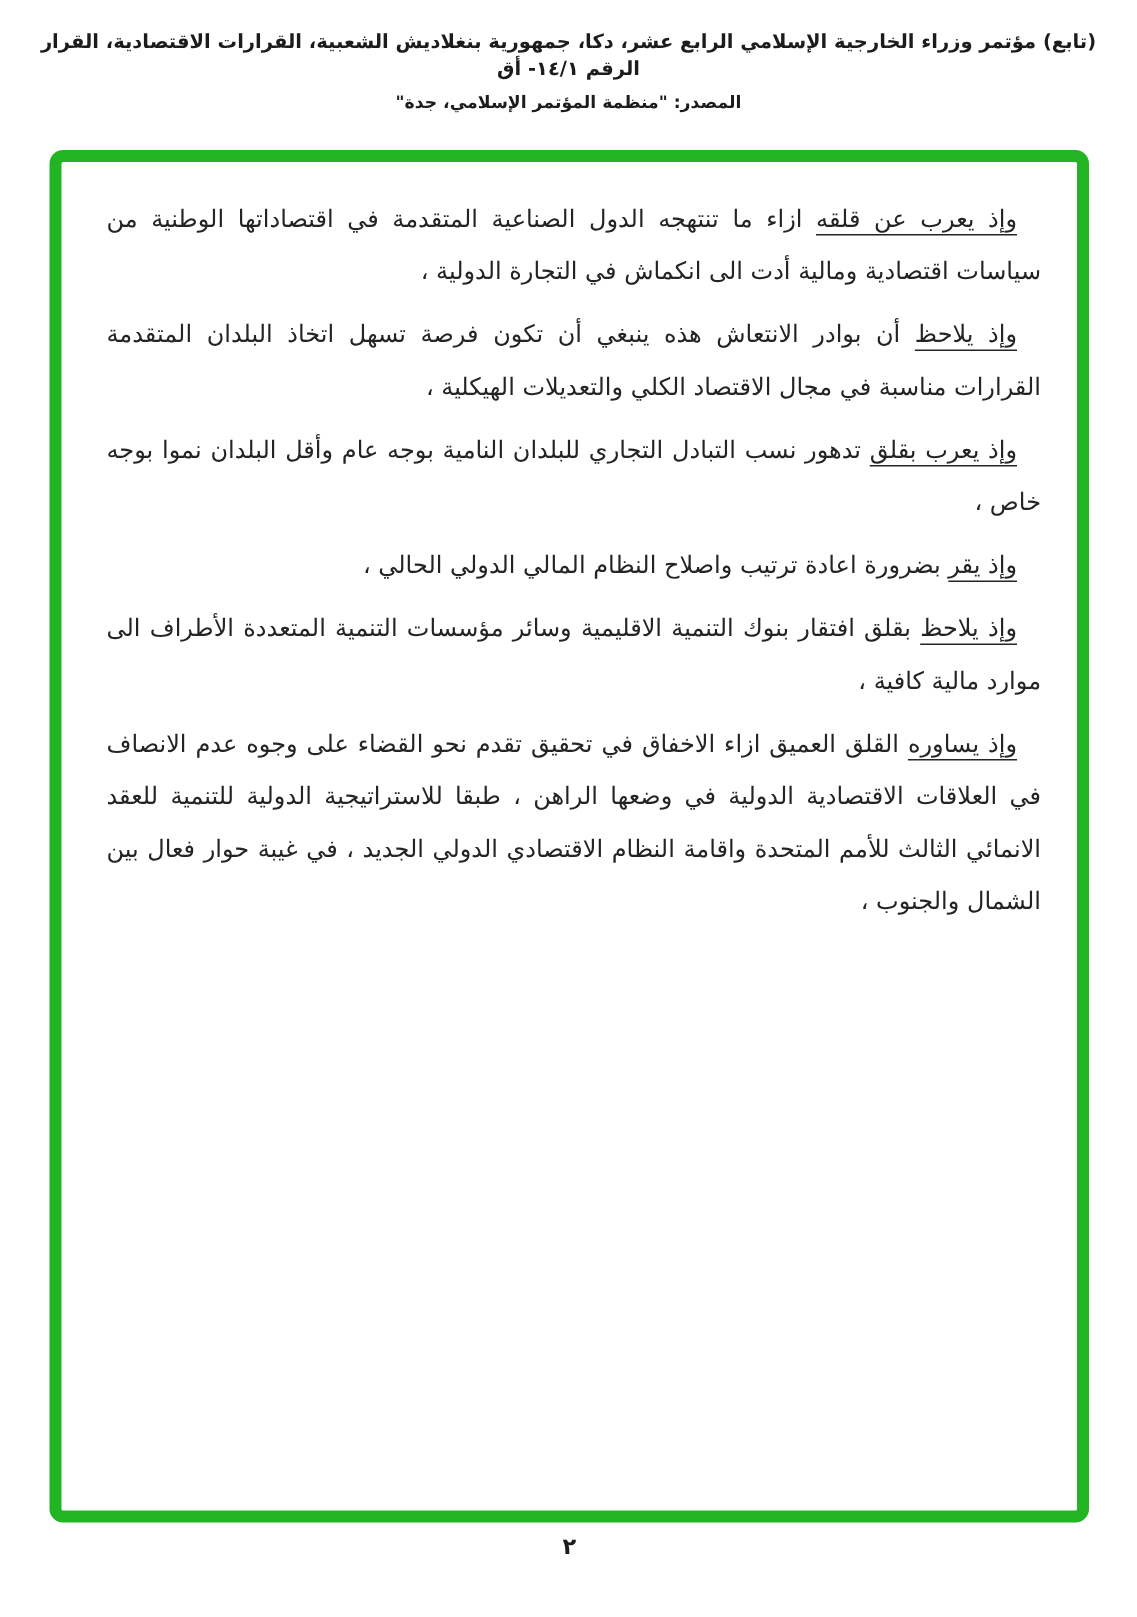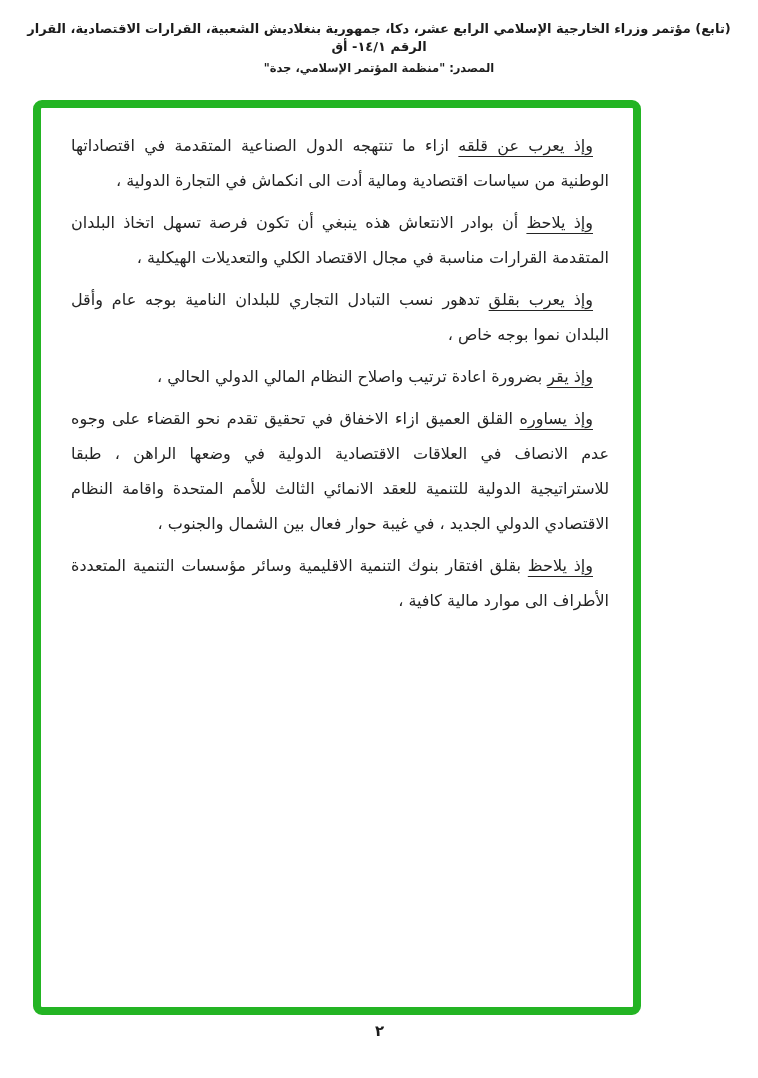--- a/index.html
+++ b/index.html
@@ -24,21 +24,21 @@
     letter-spacing:0;
   }
   .header-line2{
     font-weight:bold;
     font-size:11.5px;
     margin-top:5px;
   }
   .frame{
     position:absolute;
     left:33px;top:100px;
-    width:608px;height:915px;
+    width:693px;height:915px;
     box-sizing:border-box;
     border:8px solid #23b423;
     border-radius:9px;
     background:#ffffff;
   }
   .content{
     position:absolute;
     top:20px;right:24px;left:30px;bottom:14px;
     direction:rtl;
     text-align:justify;
@@ -72,18 +72,18 @@
   <div class="header-line1">(تابع) مؤتمر وزراء الخارجية الإسلامي الرابع عشر، دكا، جمهورية بنغلاديش الشعبية، القرارات الاقتصادية، القرار الرقم ١٤/١- أق</div>
   <div class="header-line2">المصدر: "منظمة المؤتمر الإسلامي، جدة"</div>
 </div>
 
 <div class="frame" style="border-color: rgb(35, 180, 35);">
   <div class="content" style="color: rgb(36, 36, 36);">
     <p><span class="lead">وإذ يعرب عن قلقه</span><span> ازاء ما تنتهجه الدول الصناعية المتقدمة في اقتصاداتها الوطنية من سياسات اقتصادية ومالية أدت الى انكماش في التجارة الدولية ،</span></p>
     <p><span class="lead">وإذ يلاحظ</span><span> أن بوادر الانتعاش هذه ينبغي أن تكون فرصة تسهل اتخاذ البلدان المتقدمة القرارات مناسبة في مجال الاقتصاد الكلي والتعديلات الهيكلية ،</span></p>
     <p><span class="lead">وإذ يعرب بقلق</span><span> تدهور نسب التبادل التجاري للبلدان النامية بوجه عام وأقل البلدان نموا بوجه خاص ،</span></p>
     <p><span class="lead">وإذ يقر</span><span> بضرورة اعادة ترتيب واصلاح النظام المالي الدولي الحالي ،</span></p>
+    <p><span class="lead">وإذ يلاحظ</span><span> بقلق افتقار بنوك التنمية الاقليمية وسائر مؤسسات التنمية المتعددة الأطراف الى موارد مالية كافية ،</span></p>
     <p><span class="lead">وإذ يساوره</span><span> القلق العميق ازاء الاخفاق في تحقيق تقدم نحو القضاء على وجوه عدم الانصاف في العلاقات الاقتصادية الدولية في وضعها الراهن ، طبقا للاستراتيجية الدولية للتنمية للعقد الانمائي الثالث للأمم المتحدة واقامة النظام الاقتصادي الدولي الجديد ، في غيبة حوار فعال بين الشمال والجنوب ،</span></p>
-    <p><span class="lead">وإذ يلاحظ</span><span> بقلق افتقار بنوك التنمية الاقليمية وسائر مؤسسات التنمية المتعددة الأطراف الى موارد مالية كافية ،</span></p>
   </div>
 </div>
 
 <div class="page-number">٢</div>
 
 </body></html>

